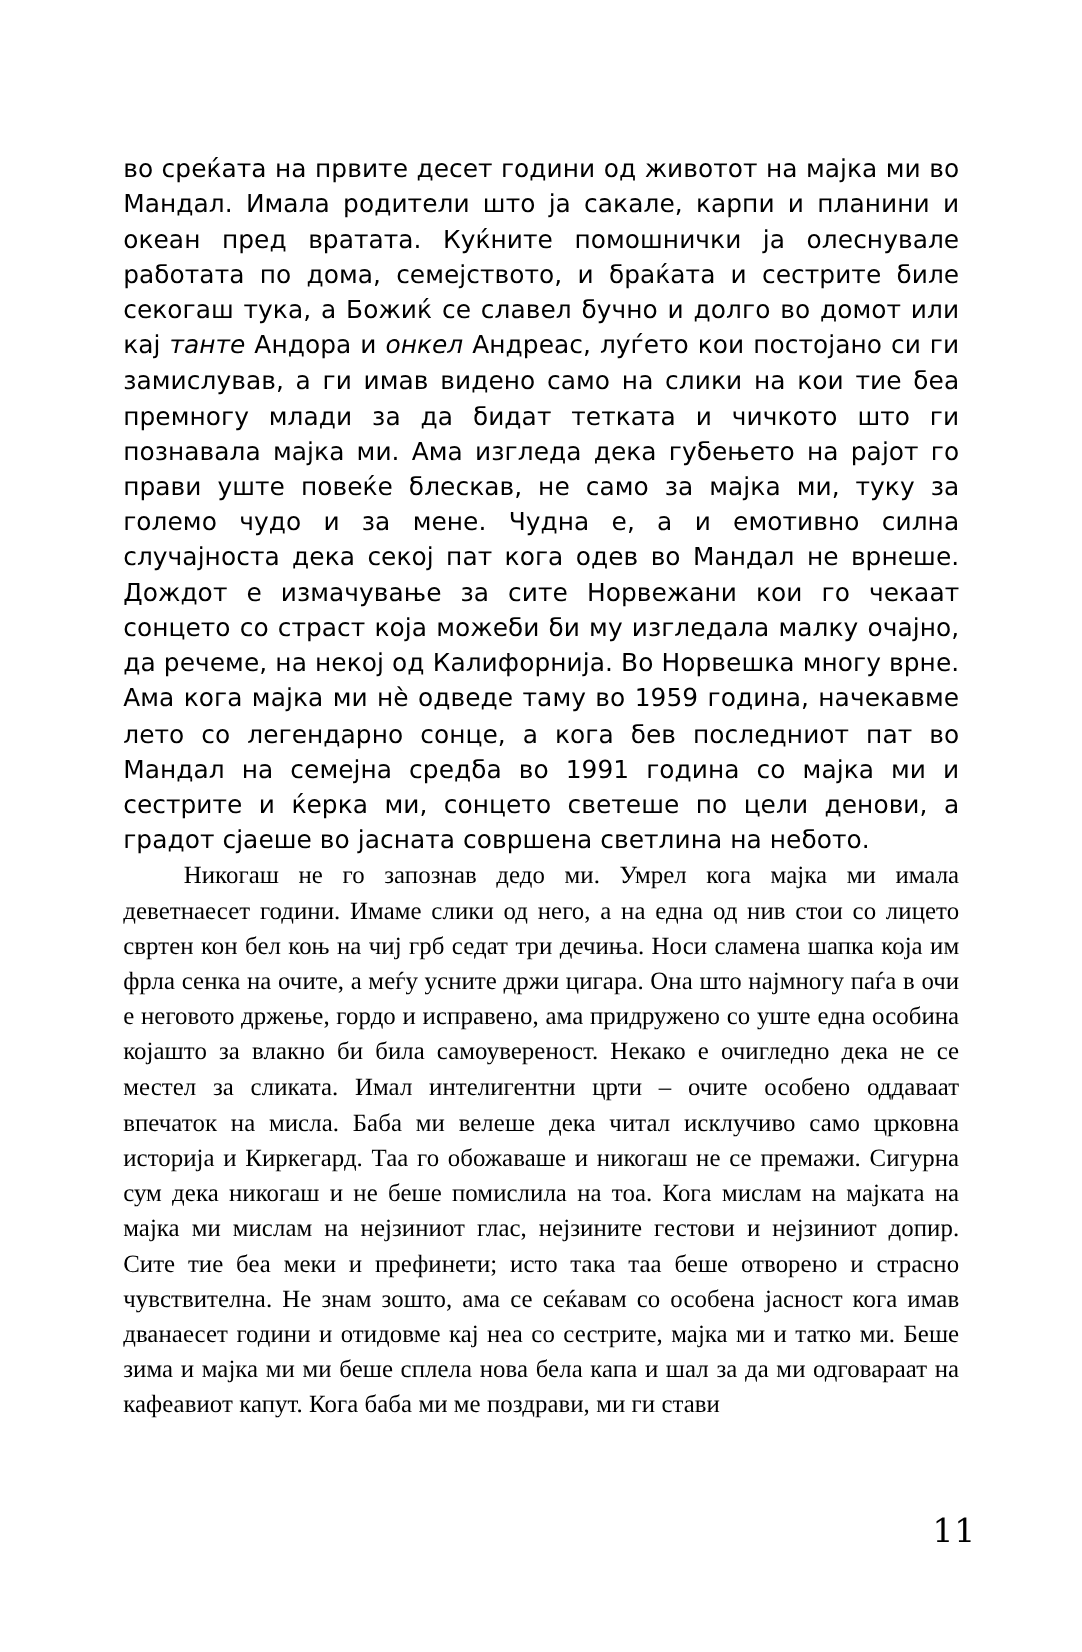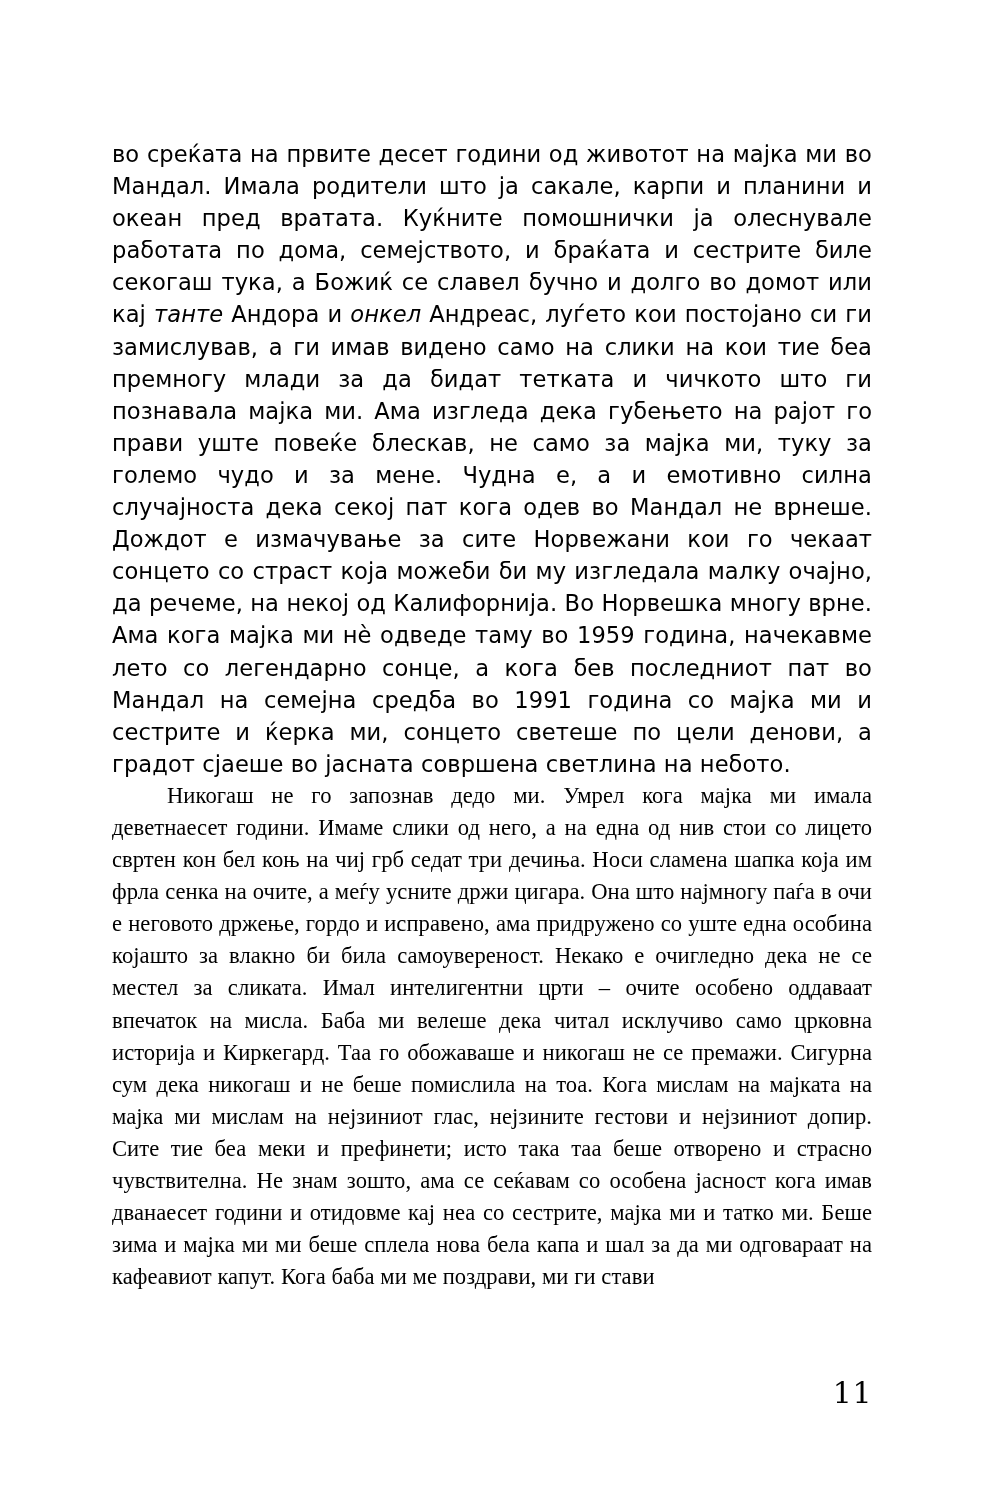--- a/index.html
+++ b/index.html
@@ -44,21 +44,21 @@
   
   .para:last-of-type {
     text-align: justify;
     font-family: Liberation Serif, serif;
   }
   .it {
     font-style: italic;
   }
   .folio {
     position: absolute;
-    right: 112px;
+    right: 97px;
     bottom: 94px;
     font-family: "DejaVu Serif", serif;
     font-size: 30px;
     line-height: 1;
     color: #000000;
     letter-spacing: 0.5px;
   }
 </style>
 </head>
 <body>

